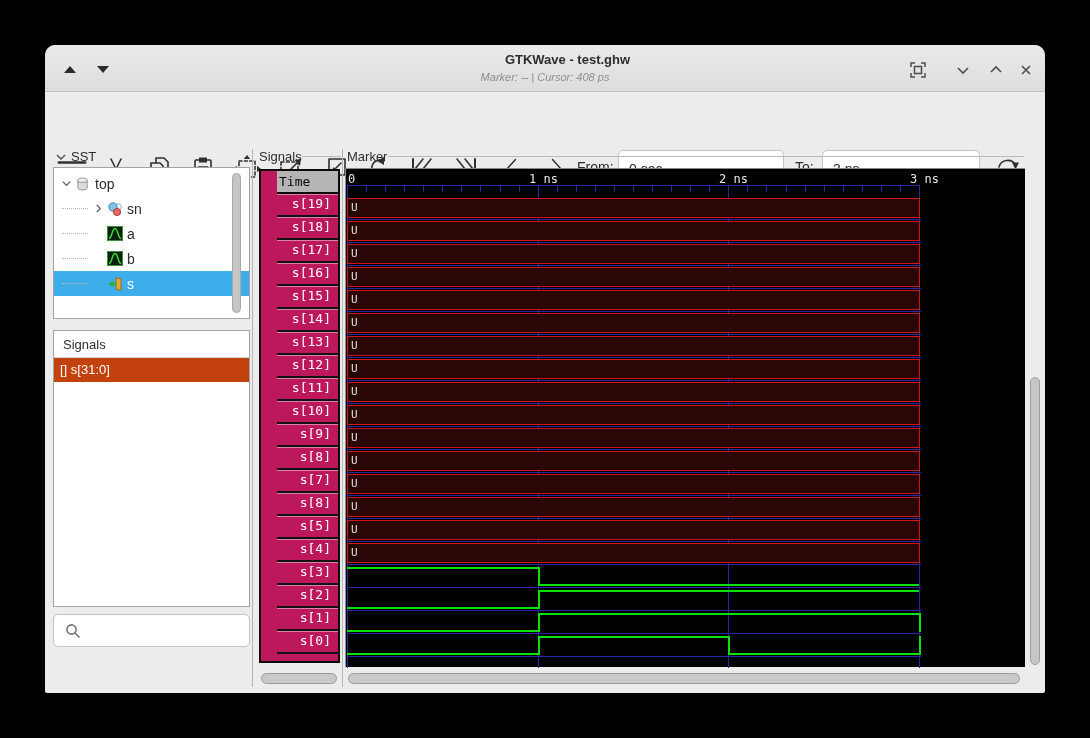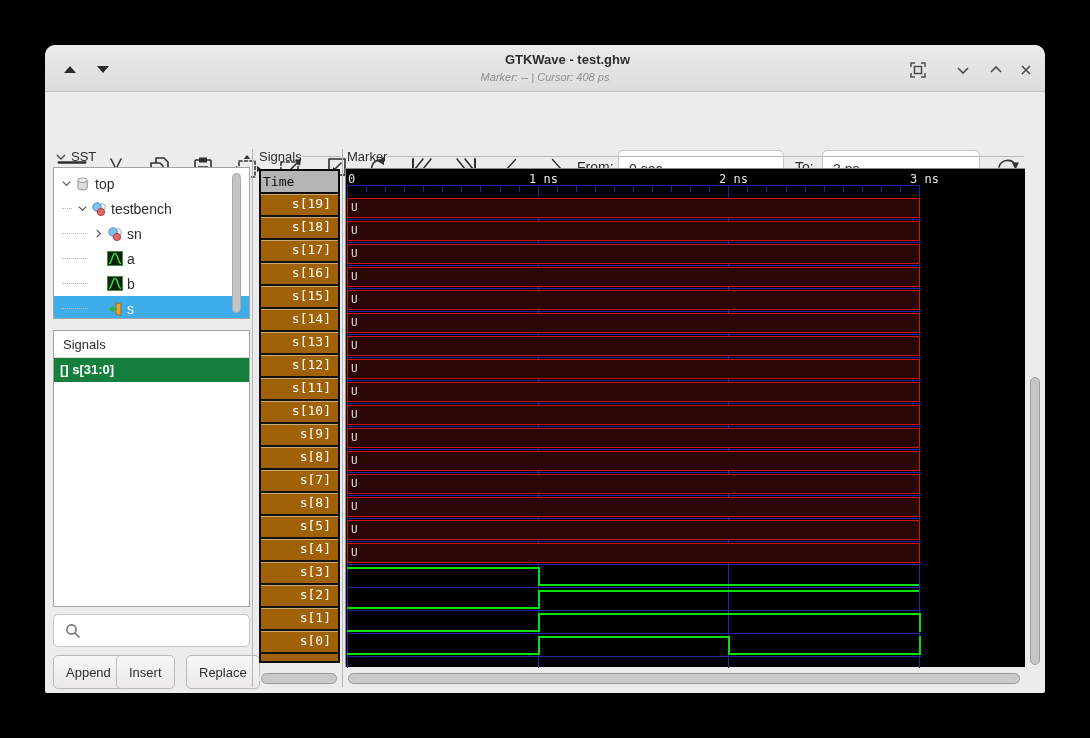--- a/index.html
+++ b/index.html
@@ -34,27 +34,27 @@
   .tree-row{position:relative;height:25px;display:flex;align-items:center;font-size:14px;color:#2d2d2d;}
   .tree-row.selected{background:#3daee9;color:#fff;}
   .expander{width:15px;height:15px;display:inline-flex;align-items:center;justify-content:center;flex:0 0 15px;}
   .tree-icon{width:17px;height:16px;display:inline-flex;align-items:center;justify-content:center;flex:0 0 17px;}
   .tree-label{margin-left:4px;white-space:nowrap;}
   #tree-scroll{position:absolute;left:187px;top:128px;width:9px;height:140px;border-radius:5px;background:#c6c6c5;border:1px solid #a9a9a7;}
   
   #siglist-box{position:absolute;left:8px;top:285px;width:197px;height:277px;background:#fff;border:1px solid #a3a3a1;}
   #siglist-header{height:27px;line-height:27px;padding-left:9px;font-size:13px;color:#2d2d2d;border-bottom:1px solid #d8d8d6;}
   .siglist-row{height:24px;line-height:24px;padding-left:6px;font-size:13px;color:#2d2d2d;white-space:nowrap;}
-  .siglist-row.selected{background:#15803d;color:#fff;font-weight:bold;}
+  .siglist-row.selected{background:#c2410c;color:#fff;}
   #search-box{position:absolute;left:8px;top:569px;width:197px;height:33px;background:#fff;border:1px solid #c9c4bf;border-radius:5px;display:flex;align-items:center;padding-left:8px;}
   #btn-bar{position:absolute;left:8px;top:610px;width:199px;height:34px;}
   .gbtn{position:absolute;top:0;height:34px;border:1px solid #bfb9b4;border-radius:5px;background:linear-gradient(#f7f7f6,#eae9e8);
     font-family:"Liberation Sans",sans-serif;font-size:13px;color:#2d2d2d;padding:0 12px;}
   
-  #names-box{position:absolute;left:214px;top:124px;width:81px;height:494px;background:#a16207;border:2px solid #0a0a0a;overflow:hidden;}
+  #names-box{position:absolute;left:214px;top:124px;width:81px;height:494px;background:#be185d;border:2px solid #0a0a0a;overflow:hidden;padding-left:16px;}
   #time-header{height:23px;line-height:22px;background:#b5b5b3;color:#0a0a0a;border-bottom:2px solid #0a0a0a;
     font-family:"DejaVu Sans Mono",monospace;font-size:13px;padding-left:2px;}
   .name-row{height:23px;line-height:20px;border-bottom:2px solid #121212;box-shadow:inset 0 1px 0 rgba(255,255,255,.45);
     font-family:"DejaVu Sans Mono",monospace;font-size:13px;color:#fff;text-align:right;padding-right:7px;}
   .hscroll-track{position:absolute;height:13px;background:#ececeb;border-radius:7px;}
   .hscroll-thumb{position:absolute;height:11px;background:#c9c9c8;border:1px solid #9a9a98;border-radius:6px;}
   
   #wave-canvas{position:absolute;left:300px;top:123px;width:680px;height:499px;background:#000;border-top:1px solid #8b8b89;border-left:1px solid #8b8b89;}
   .wv{position:absolute;}
   .tl-label{position:absolute;top:3px;font-family:"DejaVu Sans Mono",monospace;font-size:12px;color:#e8e8e8;white-space:pre;}
@@ -221,36 +221,20 @@
           </svg>
         </span>
         <span class="tree-icon">
           <svg width="15" height="16" viewBox="0 0 16 16">
             <path d="M3,4 V12 A5,2.3 0 0 0 13,12 V4" fill="#dcdcda" stroke="#8f8f8d"></path>
             <ellipse cx="8" cy="4" rx="5" ry="2.3" fill="#efefee" stroke="#8f8f8d"></ellipse>
           </svg>
         </span>
         <span class="tree-label">top</span>
       </div>
-      <div class="tree-row" style="padding-left: 21px;">
-        <span style="position: absolute; left: 8px; top: 12px; width: 10px; border-top: 1px dotted rgb(185, 185, 183);"></span>
-        <span class="expander">
-          <svg width="11" height="11" viewBox="0 0 12 12">
-            <path d="M2,4 L6,8 L10,4" fill="none" stroke="#5c5c5a" stroke-width="1.4"></path>
-          </svg>
-        </span>
-        <span class="tree-icon">
-          <svg width="16" height="16" viewBox="0 0 16 16">
-            <circle cx="11" cy="6" r="3.4" fill="#f2f7fa" stroke="#9ab4c6"></circle>
-            <circle cx="6" cy="6" r="4.2" fill="#7ec3ea" stroke="#4a90c2"></circle>
-            <circle cx="10" cy="11" r="3.6" fill="#e26a6a" stroke="#b23b3b"></circle>
-          </svg>
-        </span>
-        <span class="tree-label">testbench</span>
-      </div>
       <div class="tree-row" style="padding-left: 37px;">
         <span style="position: absolute; left: 8px; top: 12px; width: 26px; border-top: 1px dotted rgb(185, 185, 183);"></span>
         <span class="expander">
           <svg width="11" height="11" viewBox="0 0 12 12">
             <path d="M4,2 L8,6 L4,10" fill="none" stroke="#5c5c5a" stroke-width="1.4"></path>
           </svg>
         </span>
         <span class="tree-icon">
           <svg width="16" height="16" viewBox="0 0 16 16">
             <circle cx="11" cy="6" r="3.4" fill="#f2f7fa" stroke="#9ab4c6"></circle>
@@ -303,25 +287,20 @@
         <div class="siglist-row selected">[] s[31:0]</div>
       </div>
   </div>
 
   <div id="search-box">
     <svg width="22" height="22" viewBox="0 0 22 22">
       <circle cx="9.5" cy="9.5" r="4.6" fill="none" stroke="#757571" stroke-width="1.6"></circle>
       <path d="M13,13 L17.5,17.5" stroke="#757571" stroke-width="1.6"></path>
     </svg>
   </div>
-  <div id="btn-bar">
-      <button class="gbtn" style="left: 0px;">Append</button>
-      <button class="gbtn" style="left: 63px;">Insert</button>
-      <button class="gbtn" style="left: 133px;">Replace</button>
-    </div>
 
   <div class="divider" style="left:207px"></div>
 
   <span class="frame-label" style="left:214px;top:104px">Signals</span>
   <span class="frame-line" style="left:257px;top:111px;width:39px"></span>
   <div id="names-box">
     <div id="time-header">Time</div>
     <div id="name-rows">
         <div class="name-row">s[19]</div>
         <div class="name-row">s[18]</div>

